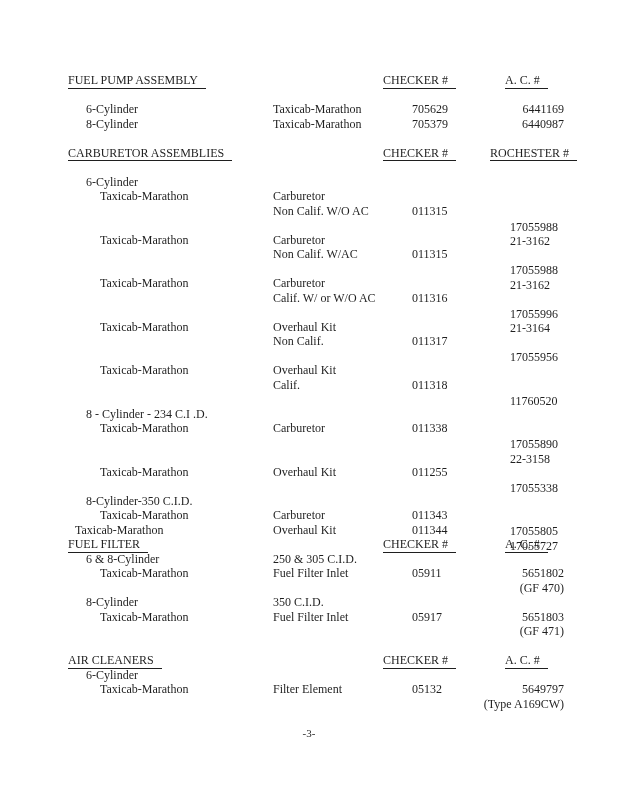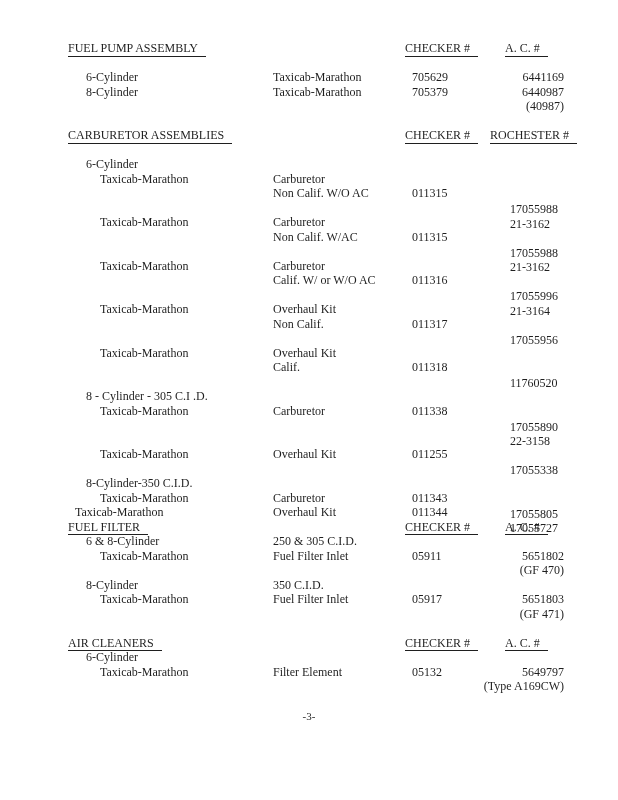--- a/index.html
+++ b/index.html
@@ -6,33 +6,33 @@
   .page{
     position:relative;
     width:618px;height:800px;
     background:#ffffff;
     font-family:"Liberation Serif","DejaVu Serif",serif;
     font-size:12px;
     color:#1f1f1f;
     overflow:hidden;
     box-sizing:border-box;
   }
-  #doc{padding-top:41px;}
+  #doc{padding-top:73px;}
   .line{position:relative;height:14.5px;line-height:14.5px;}
   .line span{position:absolute;top:0;white-space:nowrap;}
   
   .c1.i0{left:68px;}
   .c1.i1{left:86px;}
   .c1.i2{left:100px;}
   .c1.i05{left:75px;}
   
   .c2{left:273px;}
   
   .c3{left:412px;}
-  .c3h{left:405px;}
+  .c3h{left:383px;}
   
   .c4-r{left:430px;width:134px;text-align:right;}
   .c4-l{left:510px;margin-top:16px;}
   .c4-ha{left:505px;}
   .c4-hr{left:490px;}
   
   .u{border-bottom:1px solid #1f1f1f;padding-right:8px;padding-bottom:0;}
   .pagenum{
     margin-top:16px;
     text-align:center;
@@ -55,23 +55,20 @@
         <span class="c2">Taxicab-Marathon</span>
         <span class="c3">705629</span>
         <span class="c4-r">6441169</span>
       </div>
       <div class="line">
         <span class="c1 i1">8-Cylinder</span>
         <span class="c2">Taxicab-Marathon</span>
         <span class="c3">705379</span>
         <span class="c4-r">6440987</span>
       </div>
-      <div class="line">
-        <span class="c4-r">(40987)</span>
-      </div>
       <div class="line" style="margin-top: 14.5px; text-align: right;">
         <span class="c1 i0 u">CARBURETOR ASSEMBLIES</span>
         <span class="c3 c3h u">CHECKER #</span>
         <span class="c4-hr u">ROCHESTER #</span>
       </div>
       <div class="line" style="margin-top: 14.5px;">
         <span class="c1 i1">6-Cylinder</span>
       </div>
       <div class="line">
         <span class="c1 i2">Taxicab-Marathon</span>
@@ -121,21 +118,21 @@
       <div class="line" style="margin-top: 14.5px;">
         <span class="c1 i2">Taxicab-Marathon</span>
         <span class="c2">Overhaul Kit</span>
       </div>
       <div class="line">
         <span class="c2">Calif.</span>
         <span class="c3">011318</span>
         <span class="c4-l">11760520</span>
       </div>
       <div class="line" style="margin-top: 14.5px;">
-        <span class="c1 i1">8 - Cylinder - 305 C.I .D.</span>
+        <span class="c1 i1">8 - Cylinder - 234 C.I .D.</span>
       </div>
       <div class="line">
         <span class="c1 i2">Taxicab-Marathon</span>
         <span class="c2">Carburetor</span>
         <span class="c3">011338</span>
         <span class="c4-l">17055890</span>
       </div>
       <div class="line">
         <span class="c4-l">22-3158</span>
       </div>

